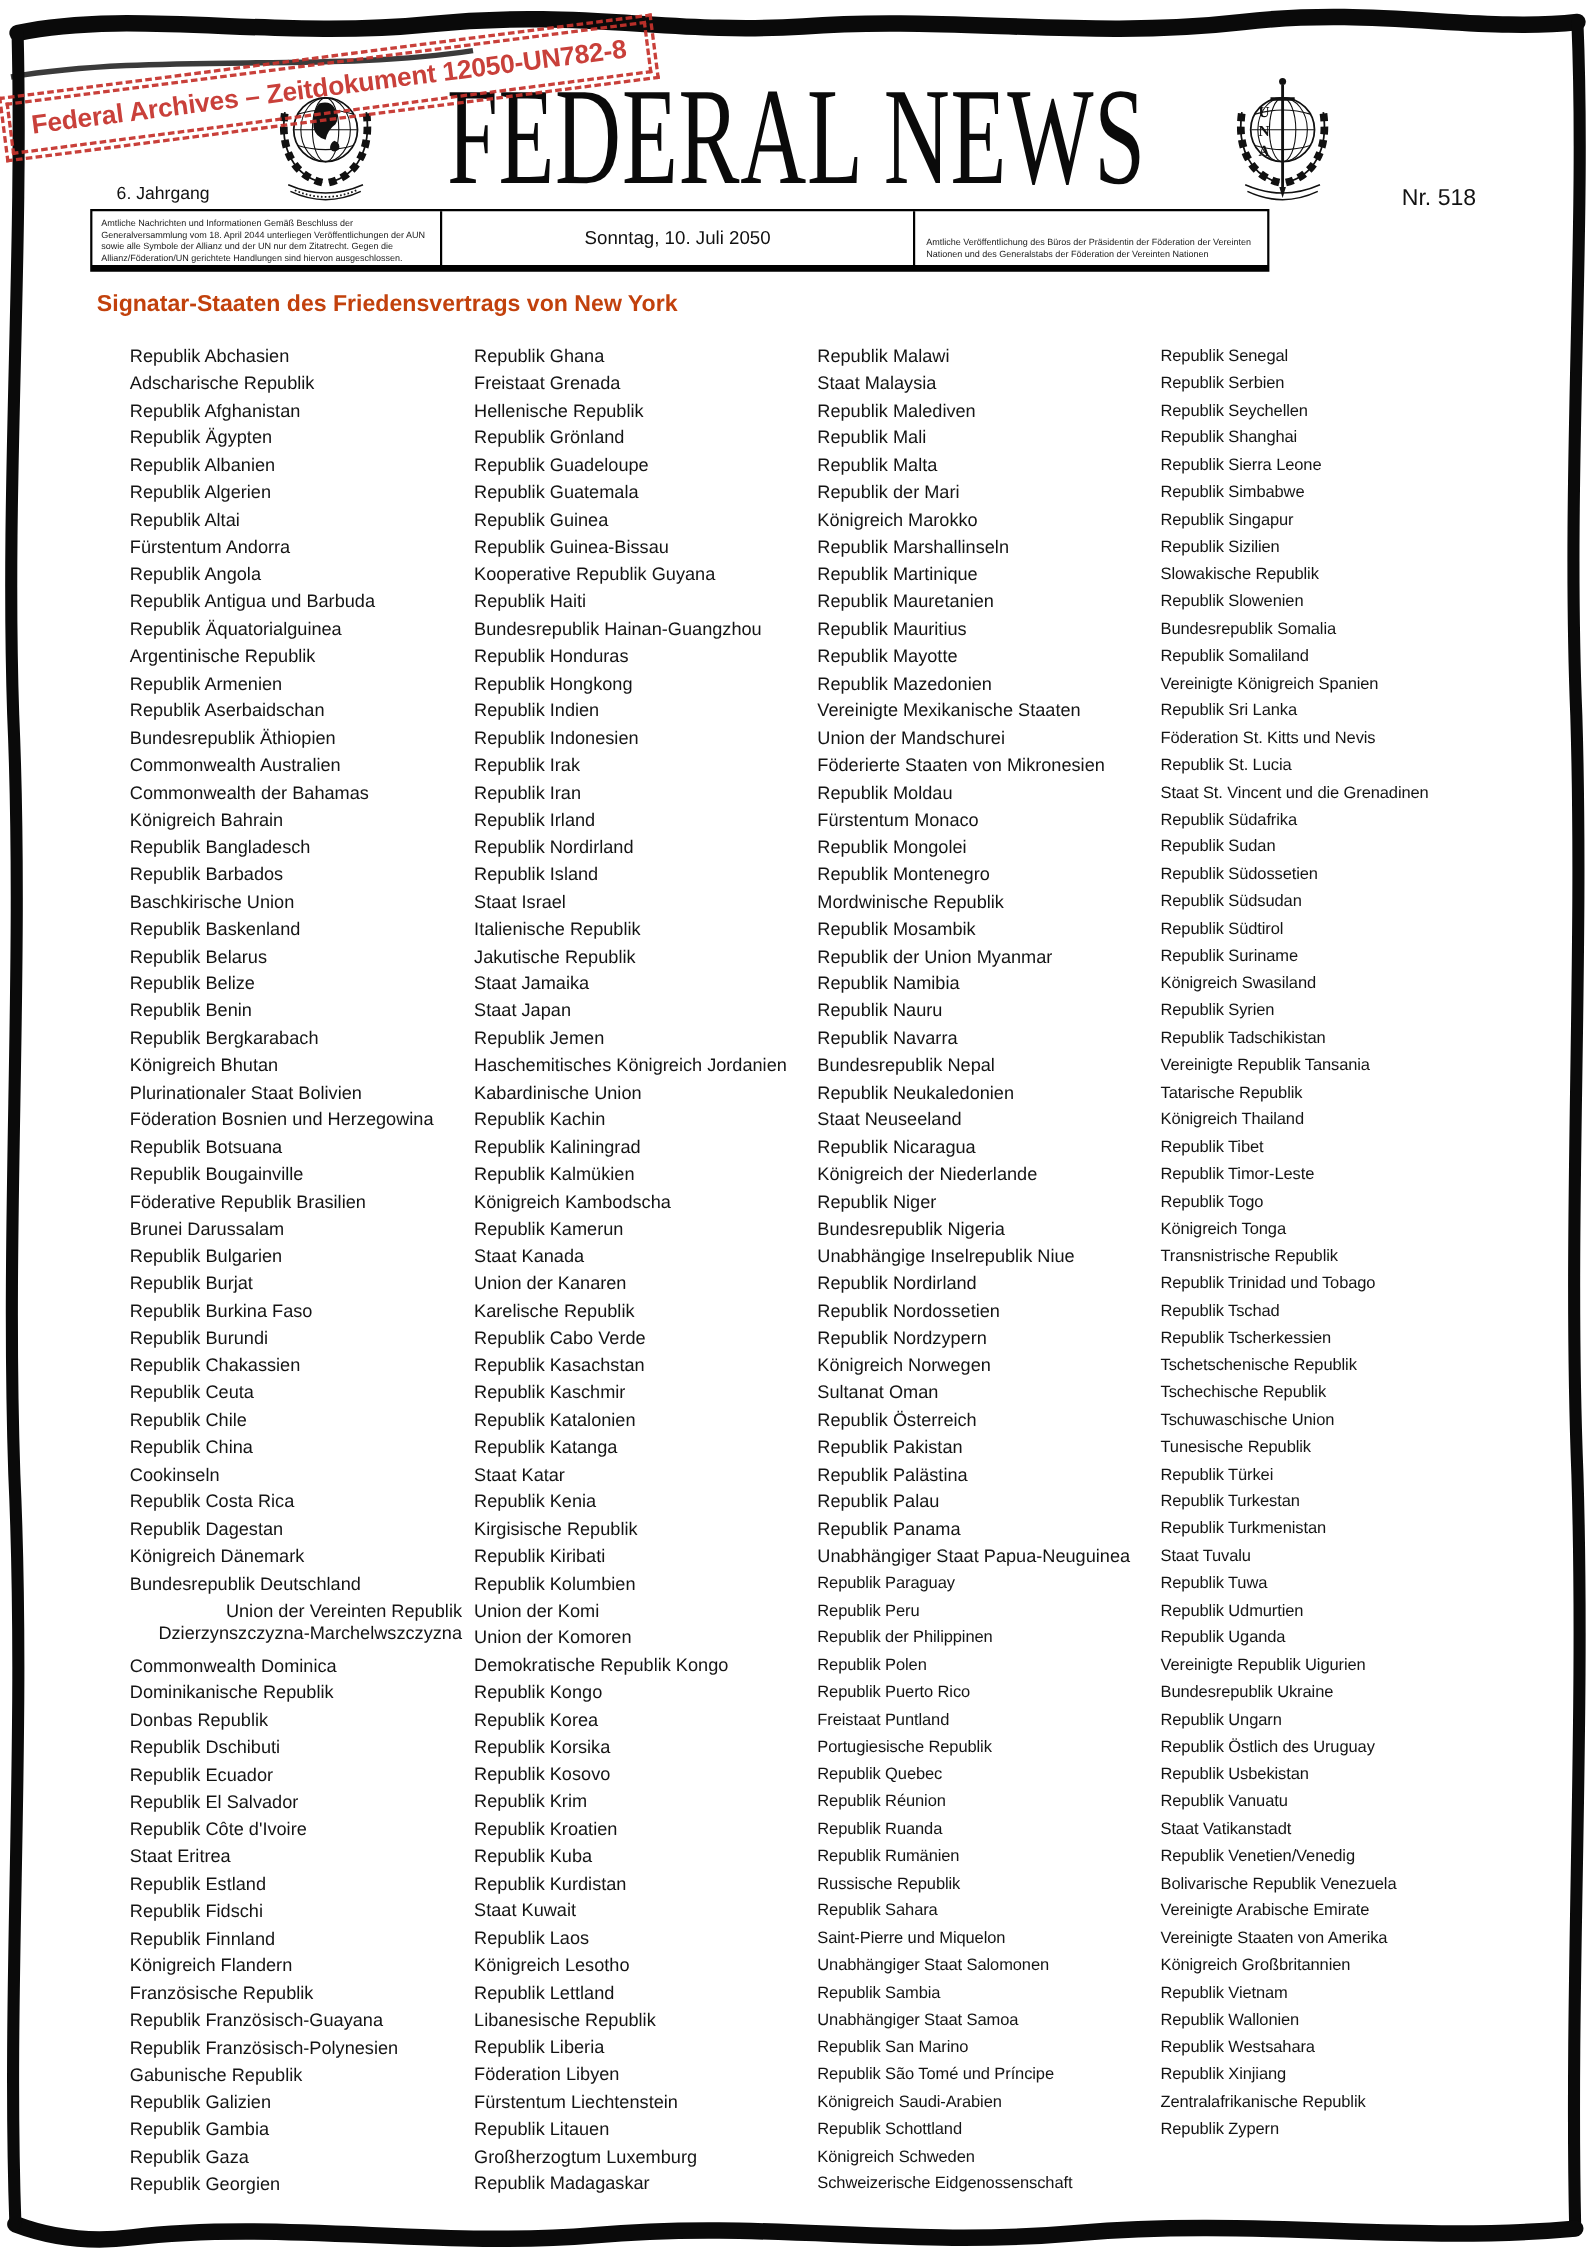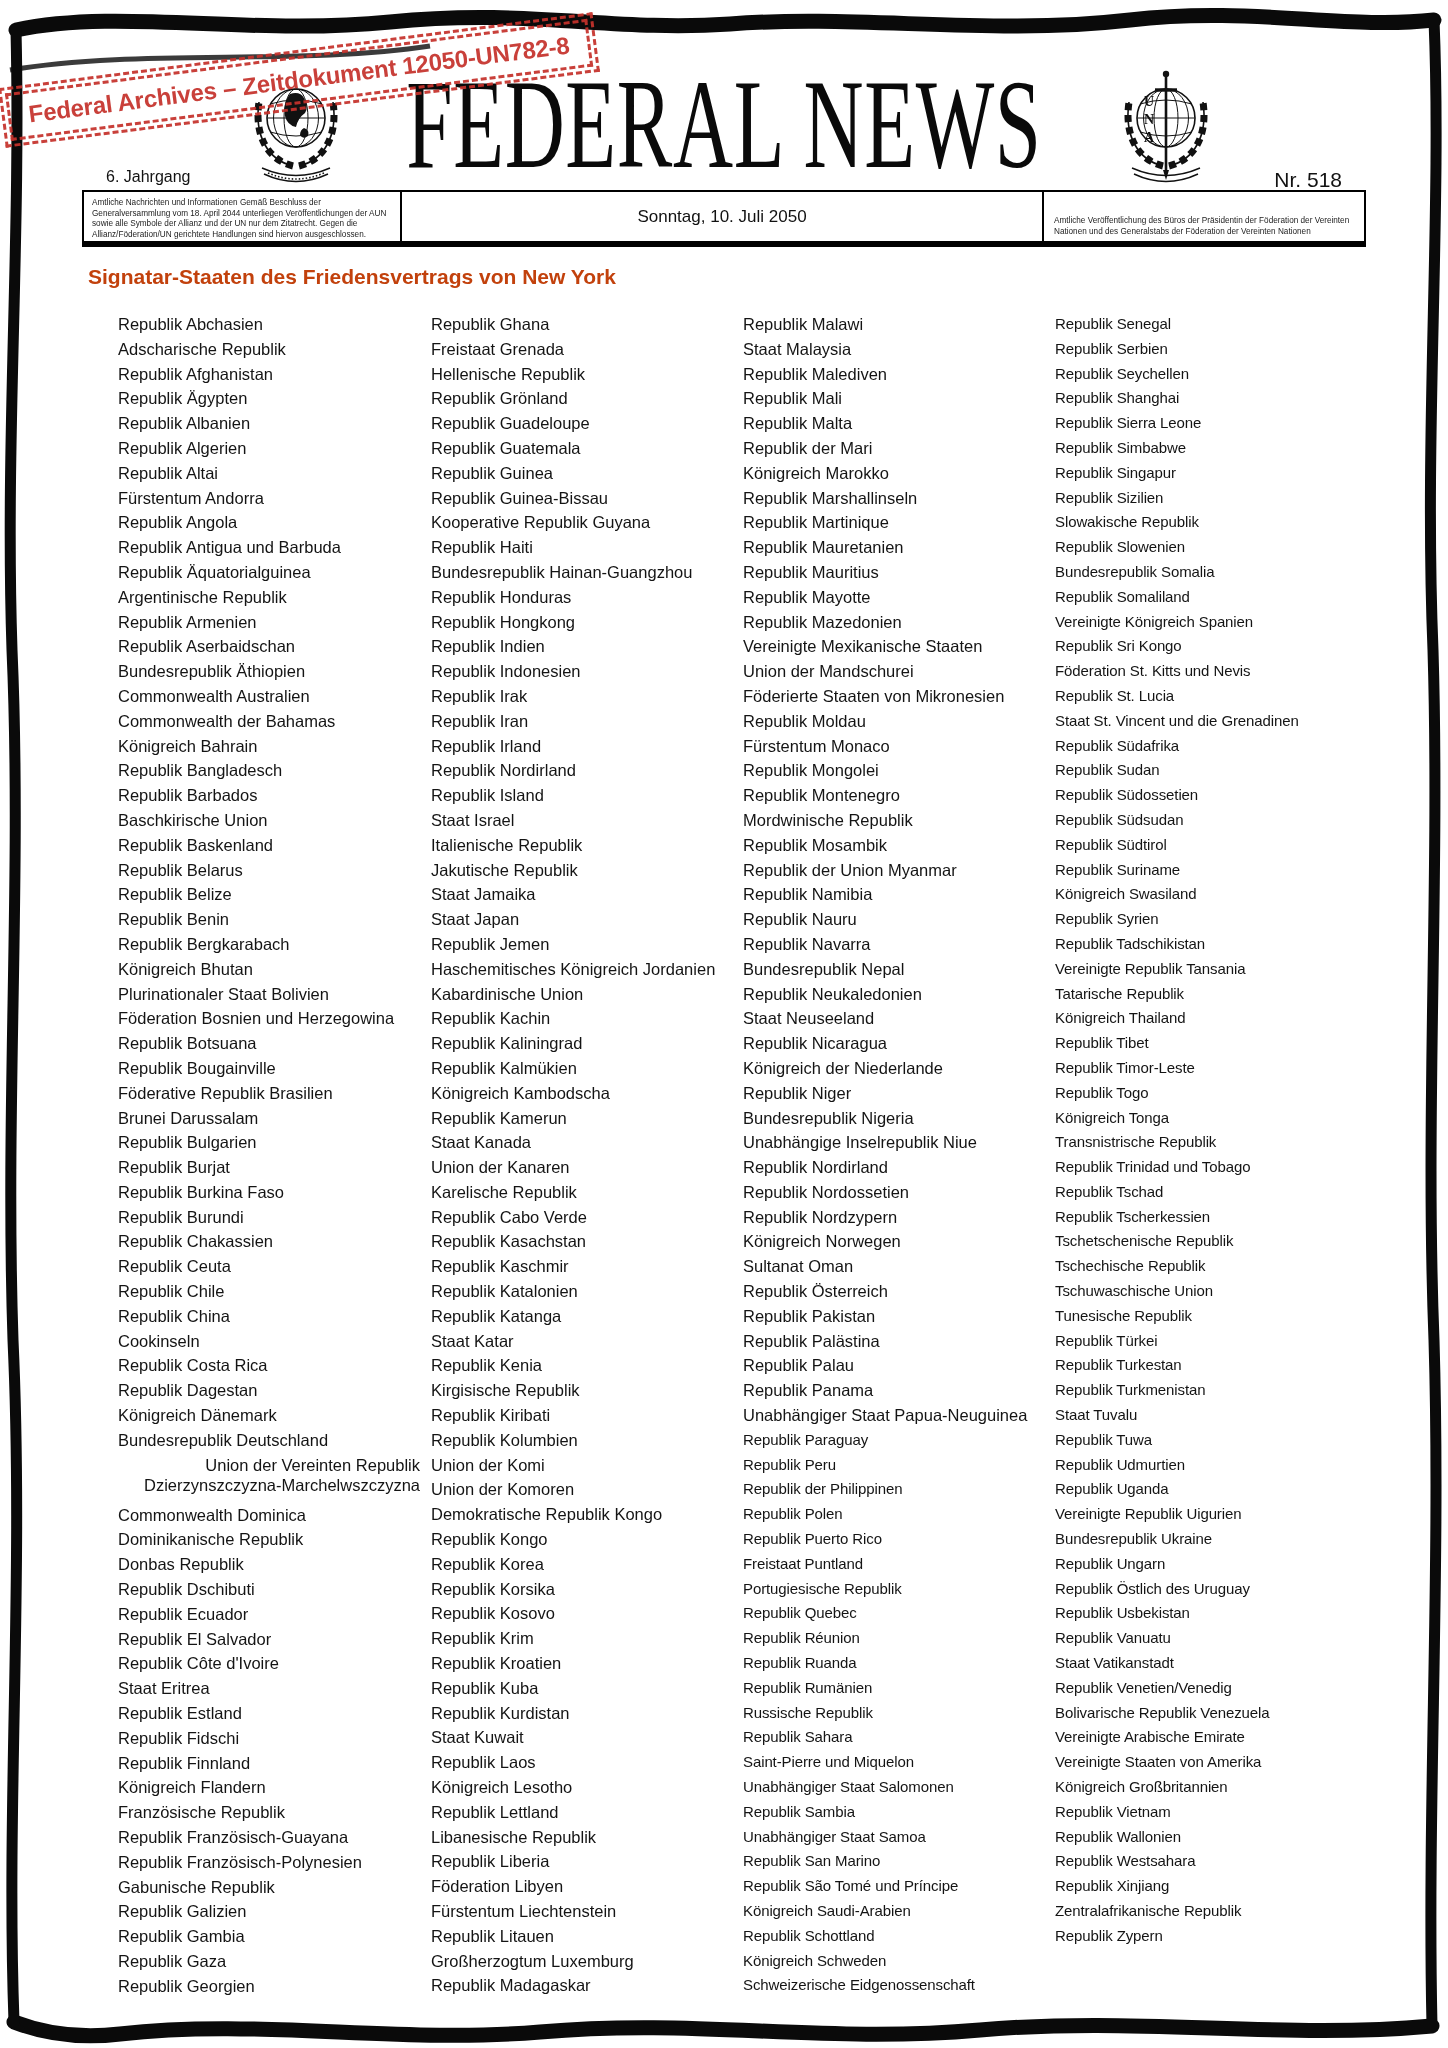--- a/index.html
+++ b/index.html
@@ -26,21 +26,21 @@
     font-family:"Liberation Serif","DejaVu Serif",serif;font-size:126px;line-height:1;
     transform:scaleX(.66);letter-spacing:1px;color:#0a0a0a;font-weight:500;
   }
   .emblem{position:absolute;top:66px;z-index:3;}
   .emblem.left{left:246px;}
   .emblem.right{left:1116px;}
   .volume{position:absolute;left:106px;top:168px;font-size:16px;}
   .issue{position:absolute;left:1240px;top:168px;width:102px;text-align:right;font-size:21px;}
   
   .infobar{
-    position:absolute;left:82px;top:190px;width:1284px;height:57px;box-sizing:border-box;
+    position:absolute;left:82px;top:190px;width:1072px;height:57px;box-sizing:border-box;
     border:2px solid #000;border-bottom-width:6px;display:flex;z-index:3;background:#fff;
   }
   .infobar .cell-left{
     width:318px;box-sizing:border-box;border-right:2px solid #000;
     padding:6px 10px 4px 8px;font-size:8.2px;line-height:10.6px;color:#1c1c1c;
   }
   .infobar .cell-mid{
     flex:1;display:flex;align-items:center;justify-content:center;font-size:17px;color:#111;
   }
   .infobar .cell-right{
@@ -345,21 +345,21 @@
       <li class="small">Republik Shanghai</li>
       <li class="small">Republik Sierra Leone</li>
       <li class="small">Republik Simbabwe</li>
       <li class="small">Republik Singapur</li>
       <li class="small">Republik Sizilien</li>
       <li class="small">Slowakische Republik</li>
       <li class="small">Republik Slowenien</li>
       <li class="small">Bundesrepublik Somalia</li>
       <li class="small">Republik Somaliland</li>
       <li class="small">Vereinigte Königreich Spanien</li>
-      <li class="small">Republik Sri Kongo</li>
+      <li class="small">Republik Sri Lanka</li>
       <li class="small">Föderation St. Kitts und Nevis</li>
       <li class="small">Republik St. Lucia</li>
       <li class="small">Staat St. Vincent und die Grenadinen</li>
       <li class="small">Republik Südafrika</li>
       <li class="small">Republik Sudan</li>
       <li class="small">Republik Südossetien</li>
       <li class="small">Republik Südsudan</li>
       <li class="small">Republik Südtirol</li>
       <li class="small">Republik Suriname</li>
       <li class="small">Königreich Swasiland</li>

